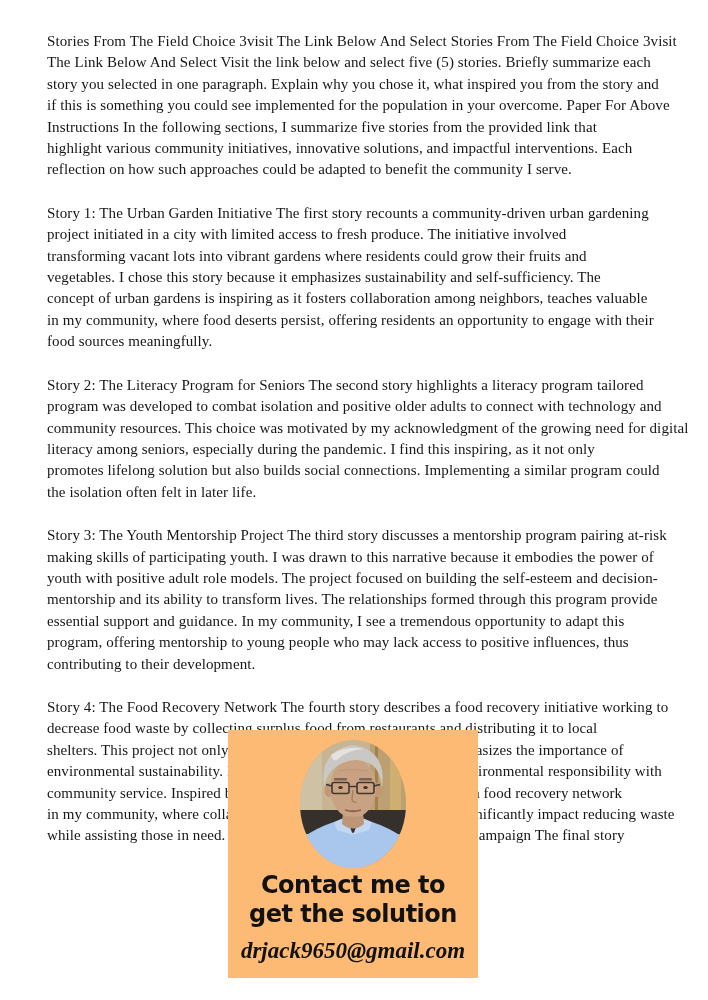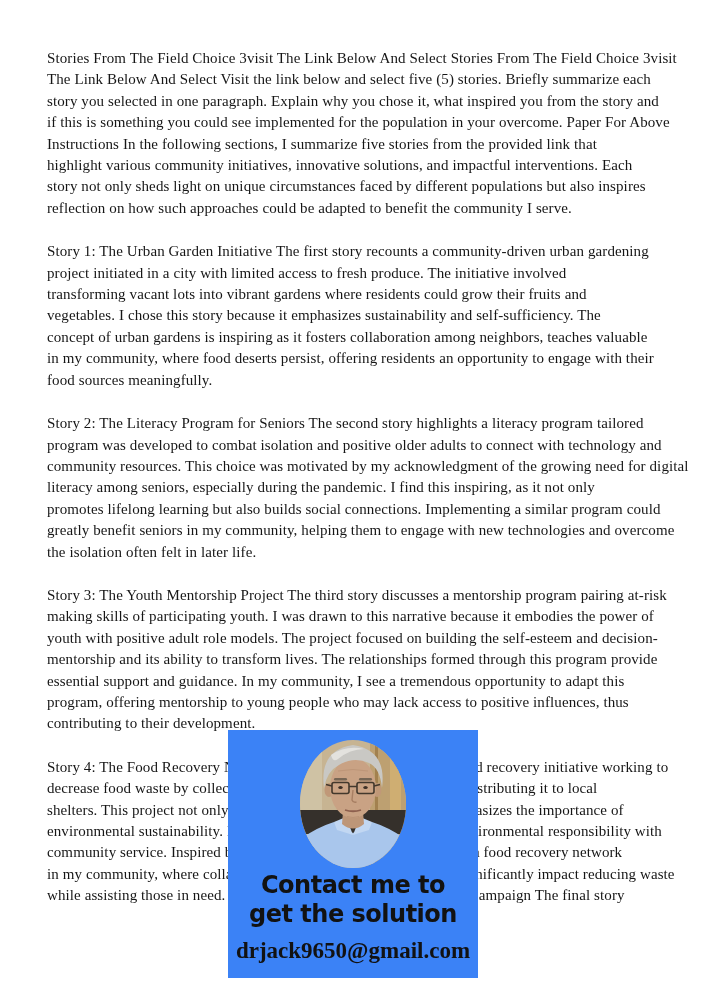--- a/index.html
+++ b/index.html
@@ -10,21 +10,21 @@
   body {
     width: 708px;
     height: 1000px;
     position: relative;
     overflow: hidden;
     font-family: "Liberation Serif", serif;
   }
   .doc {
     position: absolute;
     left: 47px;
-    top: 48px;
+    top: 31px;
     width: 616px;
   }
   .para {
     margin: 0 0 22px 0;
   }
   .line {
     white-space: nowrap;
     font-size: 15px;
     line-height: 21.4px;
     letter-spacing: 0.1px;
@@ -55,52 +55,51 @@
     text-align: center;
   }
   .contact-line1 { margin-top: 3px; }
   .contact-email {
     margin-top: 9px;
     font-family: "Liberation Serif", serif;
     font-weight: bold;
     font-size: 23px;
     line-height: 25px;
     text-align: center;
+    font-style: italic;
   }
 </style>
 </head>
 <body style="background: rgb(255, 255, 255);">
 
 <div class="doc" style="color: rgb(22, 22, 22);">
     <div class="para">
       <div class="line">Stories From The Field Choice 3visit The Link Below And Select Stories From The Field Choice 3visit</div>
       <div class="line">The Link Below And Select Visit the link below and select five (5) stories. Briefly summarize each</div>
       <div class="line">story you selected in one paragraph. Explain why you chose it, what inspired you from the story and</div>
       <div class="line">if this is something you could see implemented for the population in your overcome. Paper For Above</div>
       <div class="line">Instructions In the following sections, I summarize five stories from the provided link that</div>
       <div class="line">highlight various community initiatives, innovative solutions, and impactful interventions. Each</div>
-      <div class="line">story not only sheds light on unique circumstances faced by different populations but also inspires</div>
       <div class="line">reflection on how such approaches could be adapted to benefit the community I serve.</div>
     </div>
     <div class="para">
       <div class="line">Story 1: The Urban Garden Initiative The first story recounts a community-driven urban gardening</div>
       <div class="line">project initiated in a city with limited access to fresh produce. The initiative involved</div>
       <div class="line">transforming vacant lots into vibrant gardens where residents could grow their fruits and</div>
       <div class="line">vegetables. I chose this story because it emphasizes sustainability and self-sufficiency. The</div>
       <div class="line">concept of urban gardens is inspiring as it fosters collaboration among neighbors, teaches valuable</div>
       <div class="line">in my community, where food deserts persist, offering residents an opportunity to engage with their</div>
       <div class="line">food sources meaningfully.</div>
     </div>
     <div class="para">
       <div class="line">Story 2: The Literacy Program for Seniors The second story highlights a literacy program tailored</div>
       <div class="line">program was developed to combat isolation and positive older adults to connect with technology and</div>
       <div class="line">community resources. This choice was motivated by my acknowledgment of the growing need for digital</div>
       <div class="line">literacy among seniors, especially during the pandemic. I find this inspiring, as it not only</div>
-      <div class="line">promotes lifelong learning but also builds social connections. Implementing a similar program could</div>
-      <div class="line">greatly benefit seniors in my community, helping them to engage with new technologies and overcome</div>
+      <div class="line">promotes lifelong solution but also builds social connections. Implementing a similar program could</div>
       <div class="line">the isolation often felt in later life.</div>
     </div>
     <div class="para">
       <div class="line">Story 3: The Youth Mentorship Project The third story discusses a mentorship program pairing at-risk</div>
       <div class="line">making skills of participating youth. I was drawn to this narrative because it embodies the power of</div>
       <div class="line">youth with positive adult role models. The project focused on building the self-esteem and decision-</div>
       <div class="line">mentorship and its ability to transform lives. The relationships formed through this program provide</div>
       <div class="line">essential support and guidance. In my community, I see a tremendous opportunity to adapt this</div>
       <div class="line">program, offering mentorship to young people who may lack access to positive influences, thus</div>
       <div class="line">contributing to their development.</div>
@@ -109,21 +108,21 @@
       <div class="line">Story 4: The Food Recovery Network The fourth story describes a food recovery initiative working to</div>
       <div class="line">decrease food waste by collecting surplus food from restaurants and distributing it to local</div>
       <div class="line">shelters. This project not only addresses food insecurity but also emphasizes the importance of</div>
       <div class="line">environmental sustainability. I chose this story because it connects environmental responsibility with</div>
       <div class="line">community service. Inspired by this initiative, I envision establishing a food recovery network</div>
       <div class="line">in my community, where collaboration with local businesses could significantly impact reducing waste</div>
       <div class="line">while assisting those in need. Story 5: The Mental Health Awareness Campaign The final story</div>
     </div>
   </div>
 
-<div class="overlay" style="background: #3b82f6; color: rgb(18, 18, 18);">
+<div class="overlay" style="background: #fdba74; color: rgb(18, 18, 18);">
   <div class="avatar">
     <svg viewBox="0 0 106 128" width="106" height="128" xmlns="http://www.w3.org/2000/svg">
       <defs>
         <clipPath id="ovalClip">
             <ellipse cx="53" cy="64" rx="53" ry="64"></ellipse>
           </clipPath>
       </defs>
       <g clip-path="url(#ovalClip)">
         <rect x="0" y="0" width="106" height="128" fill="#c7b492"></rect>
         <rect x="70" y="0" width="36" height="128" fill="#bda071"></rect>

